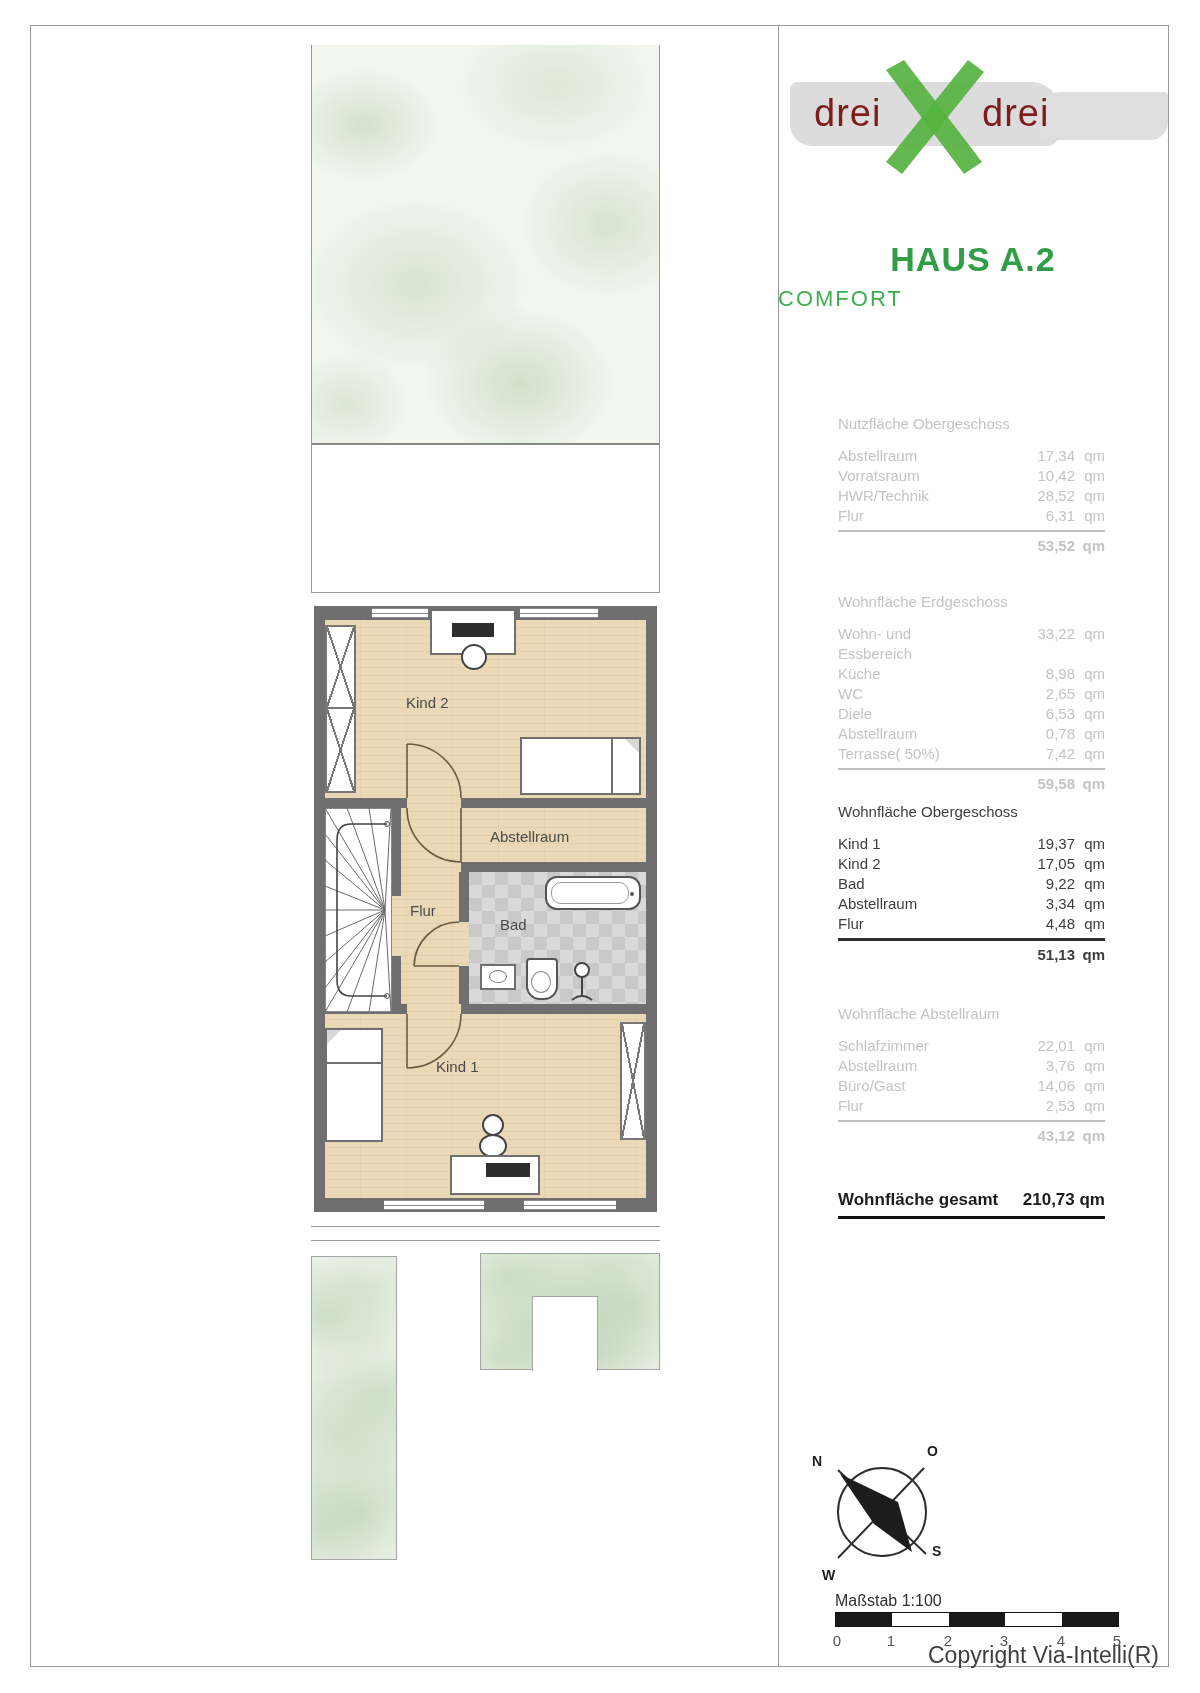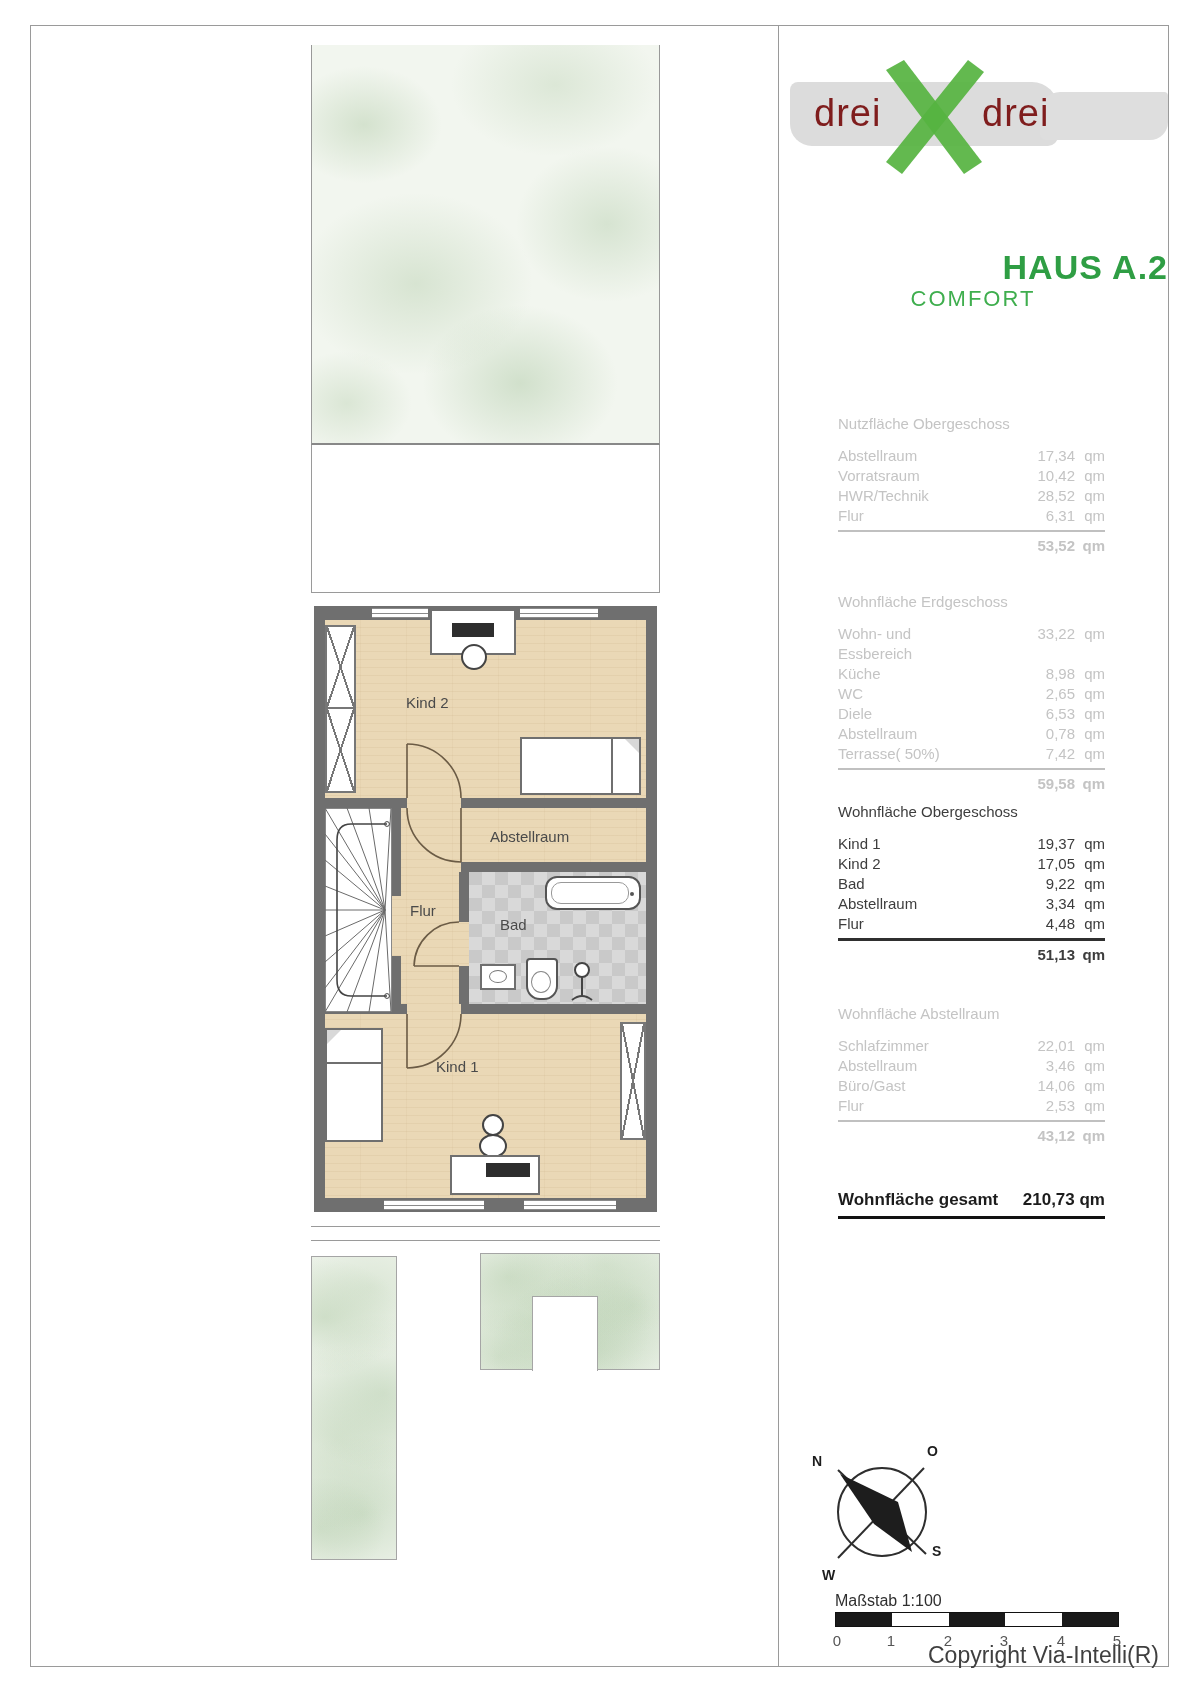--- a/index.html
+++ b/index.html
@@ -31,21 +31,21 @@
   .winseg{position:absolute;background:#fff;border-top:1px solid #8a8a8a;border-bottom:1px solid #8a8a8a;box-sizing:border-box;}
   .winseg::after{content:"";position:absolute;left:0;right:0;top:50%;height:1px;background:#8a8a8a;}
   .rlabel{position:absolute;font-size:15px;color:#4a4a4a;white-space:nowrap;}
   .thinline{position:absolute;background:#9a9a9a;}
 
   
   .brush{background:#dcdcdc;border-radius:8px 26px 10px 22px;}
   .brush2{background:#dedede;border-radius:20px 4px 18px 6px;}
   .brand-word{position:absolute;font-size:38px;color:#7f1d1d;letter-spacing:1px;}
   .haus-title{position:absolute;width:390px;text-align:center;font-size:34px;font-weight:bold;color:#2f9e44;letter-spacing:1px;}
-  .haus-sub{position:absolute;width:390px;text-align:center;font-size:22px;color:#3fae4e;letter-spacing:2px;}
+  .haus-sub{position:absolute;width:390px;font-size:22px;color:#3fae4e;letter-spacing:2px;}
 
   
   .tbl{position:absolute;left:838px;width:267px;font-size:15px;}
   .tbl .hd{margin-bottom:14px;}
   .tbl .row{display:flex;line-height:20px;}
   .tbl .lbl{width:150px;}
   .tbl .val{flex:1;text-align:right;}
   .tbl .unit{width:30px;text-align:right;}
   .tbl .sep{height:2px;margin:4px 0;}
   .muted, .muted .hd{color:#c4c4c4;}
@@ -202,21 +202,21 @@
 
   <div class="abs brush" style="left:790px;top:82px;width:268px;height:64px;"></div>
   <div class="abs brush2" style="left:1040px;top:92px;width:128px;height:48px;"></div>
   <div class="brand-word abs" style="left:814px;top:92px;">drei</div>
   <div class="brand-word abs" style="left:982px;top:92px;">drei</div>
   <svg class="abs" style="left:882px;top:58px;" width="104" height="118" viewBox="0 0 104 118">
     <polygon points="4,12 22,2 100,104 82,116" fill="#56b340" opacity="0.92"></polygon>
     <polygon points="86,2 102,14 20,116 4,104" fill="#56b340" opacity="0.92"></polygon>
   </svg>
 
-  <div class="haus-title" style="left:778px;top:248px;text-align:right;">HAUS A.2</div>
+  <div class="haus-title" style="left:778px;top:240px;">HAUS A.2</div>
   <div class="haus-sub" style="left:778px;top:286px;">COMFORT</div>
 
   <div class="tbl muted" style="top:415px;">
     <div class="hd">Nutzfläche Obergeschoss</div>
     <div class="row">
         <span class="lbl">Abstellraum</span>
         <span class="val">17,34</span>
         <span class="unit">qm</span>
       </div>
     <div class="row">
@@ -319,21 +319,21 @@
 
   <div class="tbl muted" style="top:1005px;">
     <div class="hd">Wohnfläche Abstellraum</div>
     <div class="row">
         <span class="lbl">Schlafzimmer</span>
         <span class="val">22,01</span>
         <span class="unit">qm</span>
       </div>
     <div class="row">
         <span class="lbl">Abstellraum</span>
-        <span class="val">3,46</span>
+        <span class="val">3,76</span>
         <span class="unit">qm</span>
       </div>
     <div class="row">
         <span class="lbl">Büro/Gast</span>
         <span class="val">14,06</span>
         <span class="unit">qm</span>
       </div>
     <div class="row">
         <span class="lbl">Flur</span>
         <span class="val">2,53</span>

